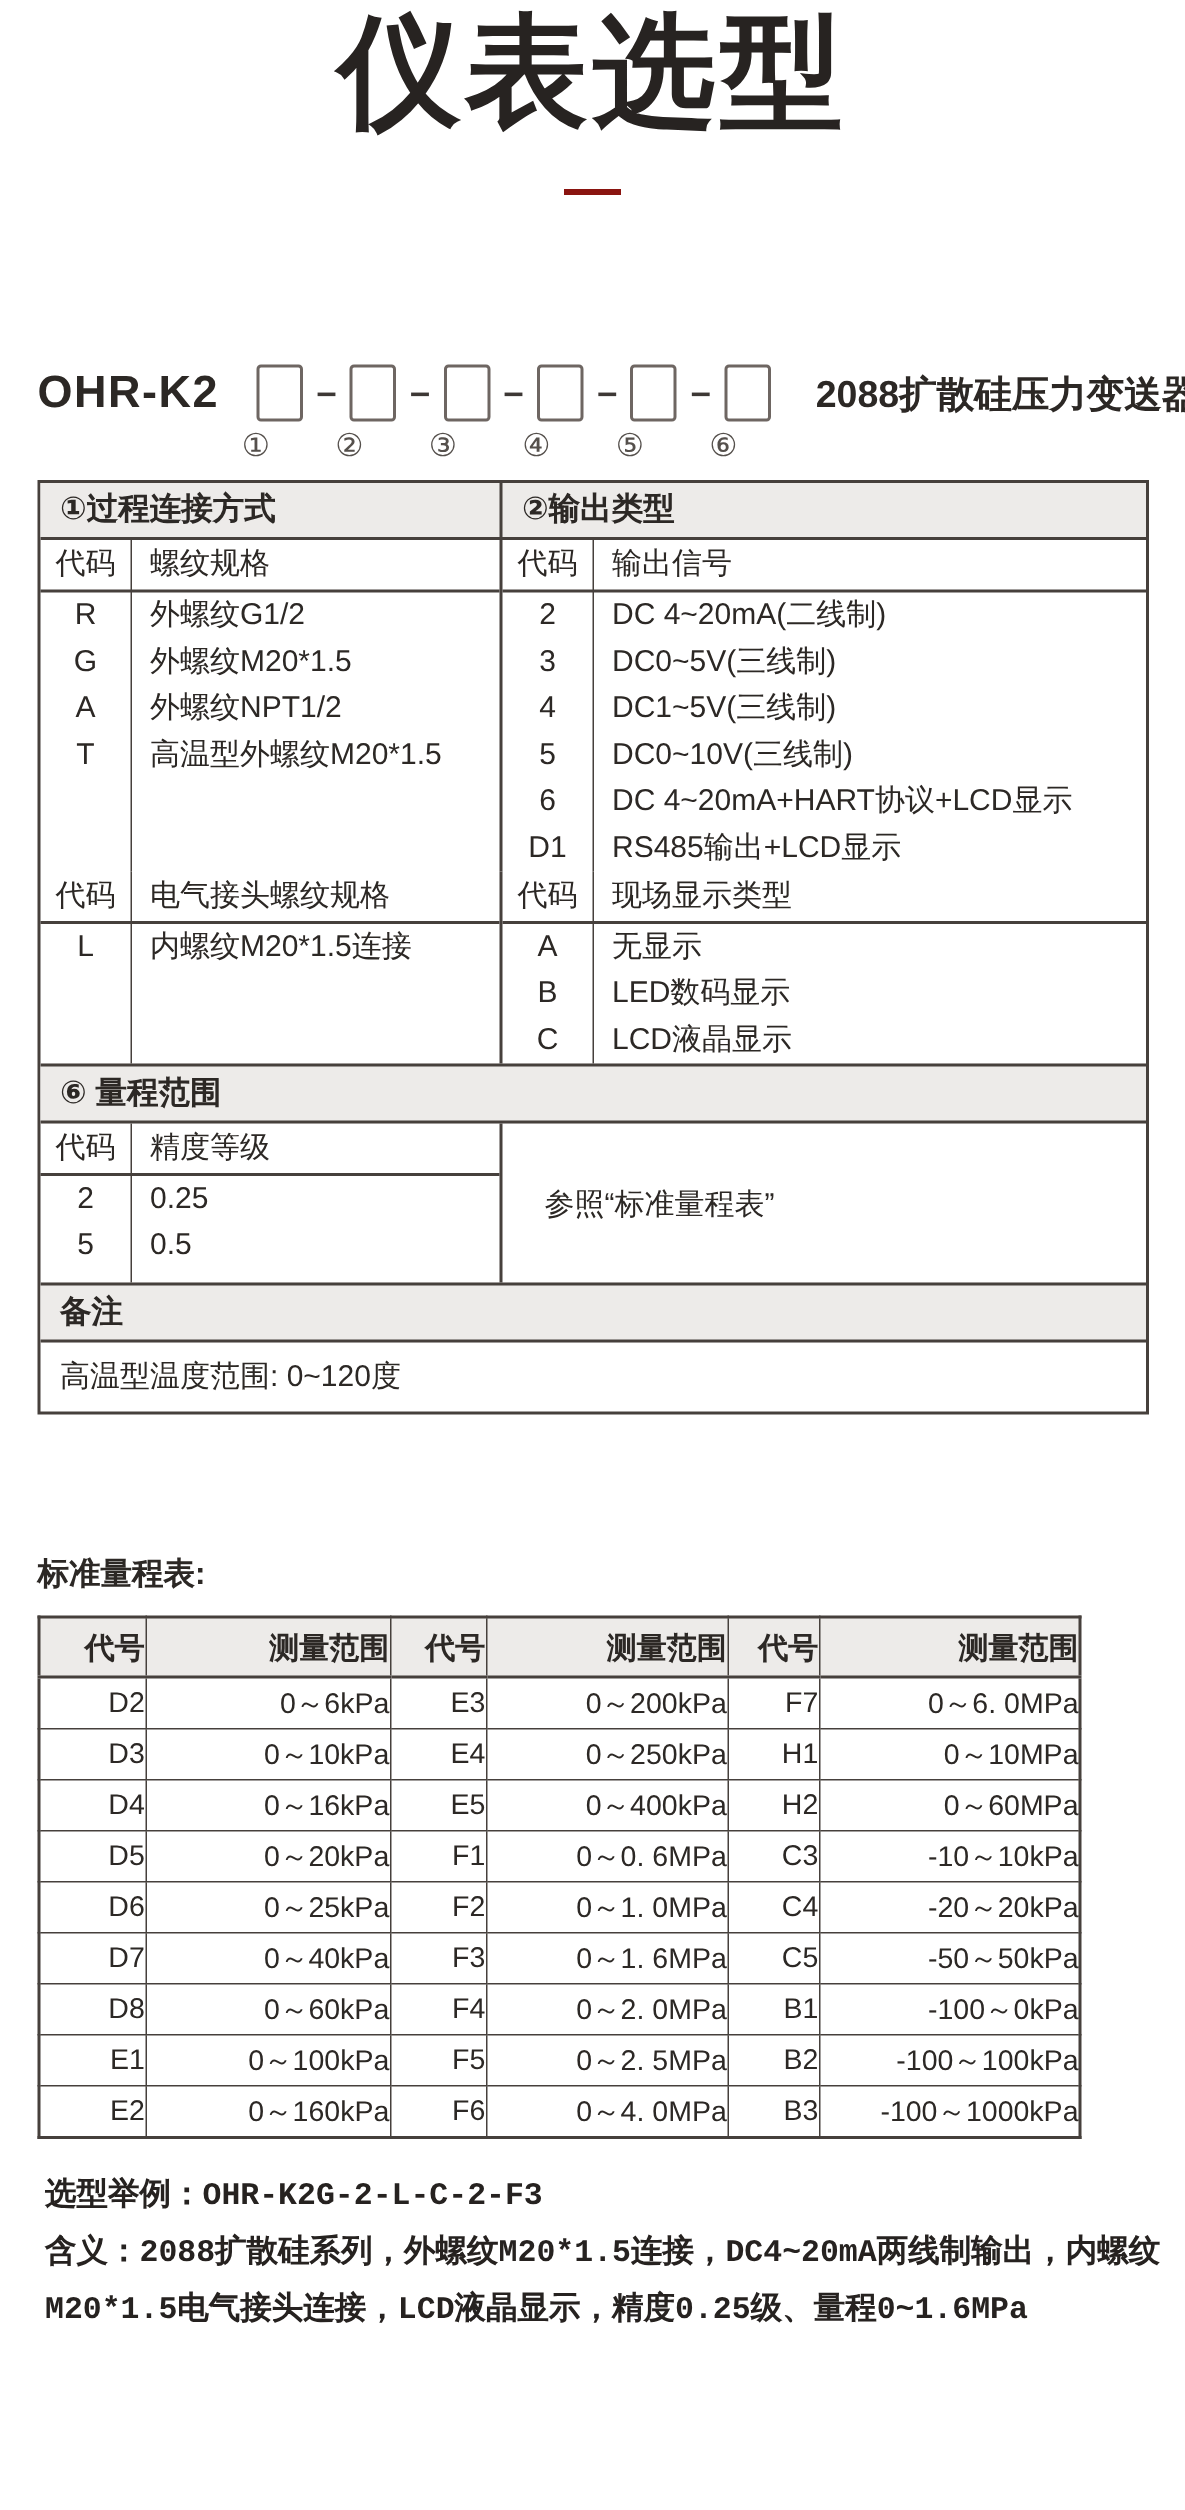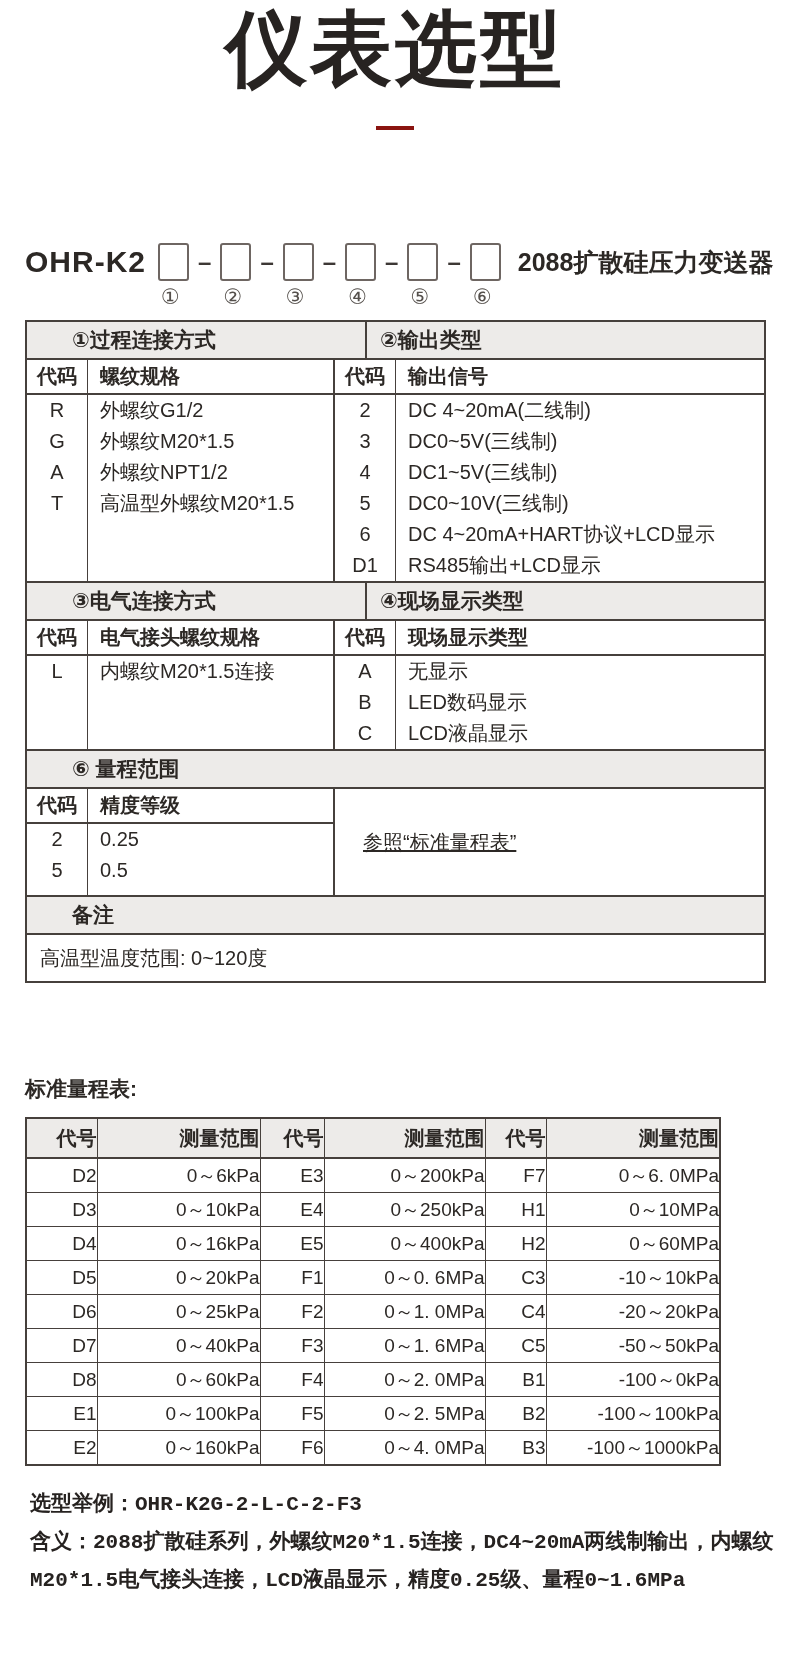--- a/index.html
+++ b/index.html
@@ -13,44 +13,44 @@
     font-family:"Liberation Sans","DejaVu Sans",sans-serif;color:var(--ink);
     -webkit-font-smoothing:antialiased;
   }
   
   .page-title{
     margin:0;text-align:center;
     font-size:82px;line-height:1.2;font-weight:900;letter-spacing:3px;color:#272321;
   }
   .accent-line{width:38px;height:4px;margin:28px auto 0;}
   
-  .model-line{display:flex;align-items:center;gap:12px;margin:112px 0 0 25px;height:40px;}
+  .model-line{display:flex;align-items:center;gap:25px;margin:112px 0 0 25px;height:40px;}
   .model-prefix{font-size:30px;font-weight:700;letter-spacing:1px;white-space:nowrap;}
   .code-box{width:31px;height:38px;box-sizing:border-box;border:2px solid #6e6662;border-radius:3px;flex:0 0 31px;}
   .dash{font-size:24px;font-weight:700;color:#3d3835;line-height:38px;}
   .model-suffix{font-size:25px;font-weight:700;margin-left:5px;white-space:nowrap;}
   .pos-line{display:flex;align-items:center;gap:9px;margin:2px 0 0 25px;height:26px;}
   .ghost{visibility:hidden;}
   .pos-num{width:31px;flex:0 0 31px;text-align:center;font-size:21px;color:#55504c;}
   
   .sel-table{width:741px;box-sizing:border-box;margin:10px 0 0 25px;border:2px solid var(--bd);}
-  .band{display:grid;grid-template-columns:306px 1fr;background:var(--band);border-bottom:2px solid var(--bd);padding-left:32px;}
+  .band{display:grid;grid-template-columns:306px 1fr;background:var(--band);border-bottom:2px solid var(--bd);}
   .band > div{height:36px;line-height:36px;padding-left:13px;font-weight:700;font-size:21px;white-space:nowrap;}
   .band > div + div{border-left:2px solid var(--bd);}
   .band.single{grid-template-columns:1fr;}
   .sec-body + .band{border-top:2px solid var(--bd);}
   .sec-body{display:grid;grid-template-columns:306px 1fr;}
   .sec-body > .cell{position:relative;}
   .sec-body > .cell + .cell{border-left:2px solid var(--bd);}
   .vline{position:absolute;left:60px;top:0;bottom:0;width:1px;background:var(--bd);}
-  .subhead{display:flex;height:33px;line-height:33px;border-bottom:2px solid var(--bd);font-size:20px;font-weight:bold;}
+  .subhead{display:flex;height:33px;line-height:33px;border-bottom:2px solid var(--bd);font-size:20px;}
   .code{width:60px;flex:0 0 60px;text-align:center;}
   .desc{padding-left:13px;white-space:nowrap;}
   .trow{display:flex;height:31px;line-height:31px;font-size:20px;}
-  .note-cell{display:flex;align-items:center;padding-left:28px;font-size:20px;text-decoration:underline;}
+  .note-cell{display:flex;align-items:center;padding-left:28px;font-size:20px;}
   .body-3{min-height:106px;}
   .remark-row{height:46px;line-height:46px;padding-left:13px;font-size:20px;}
   
   .range-label{margin:92px 0 0 25px;font-size:21px;font-weight:700;}
   table.range{border-collapse:collapse;margin:14px 0 0 25px;border:2px solid var(--bd);}
   table.range th,table.range td{border:1px solid var(--bd);text-align:right;padding:0;margin-top:39px;}
   table.range th{height:38px;background:var(--band);font-size:20px;font-weight:700;border-bottom:2px solid var(--bd);}
   table.range td{height:33px;font-size:19px;}
   
   .footer{margin:20px 10px 0 30px;font-size:21px;font-weight:700;line-height:38px;color:#262220;}
@@ -156,24 +156,20 @@
             <span class="desc">DC 4~20mA+HART协议+LCD显示</span>
           </div>
           <div class="trow">
             <span class="code">D1</span>
             <span class="desc">RS485输出+LCD显示</span>
           </div>
         </div>
     </div>
   </div>
 
-  <div class="band">
-    <div>③电气连接方式</div>
-    <div>④现场显示类型</div>
-  </div>
   <div class="sec-body">
     <div class="cell">
       <div class="vline"></div>
       <div class="subhead">
         <span class="code">代码</span>
         <span class="desc">电气接头螺纹规格</span>
       </div>
       <div>
           <div class="trow">
             <span class="code">L</span>

